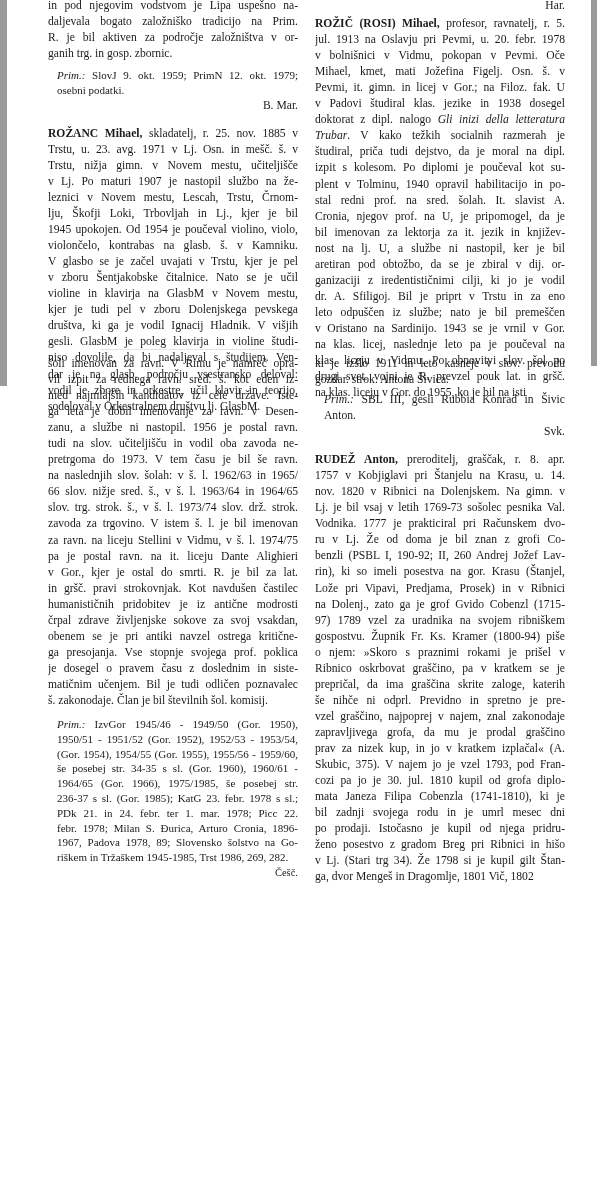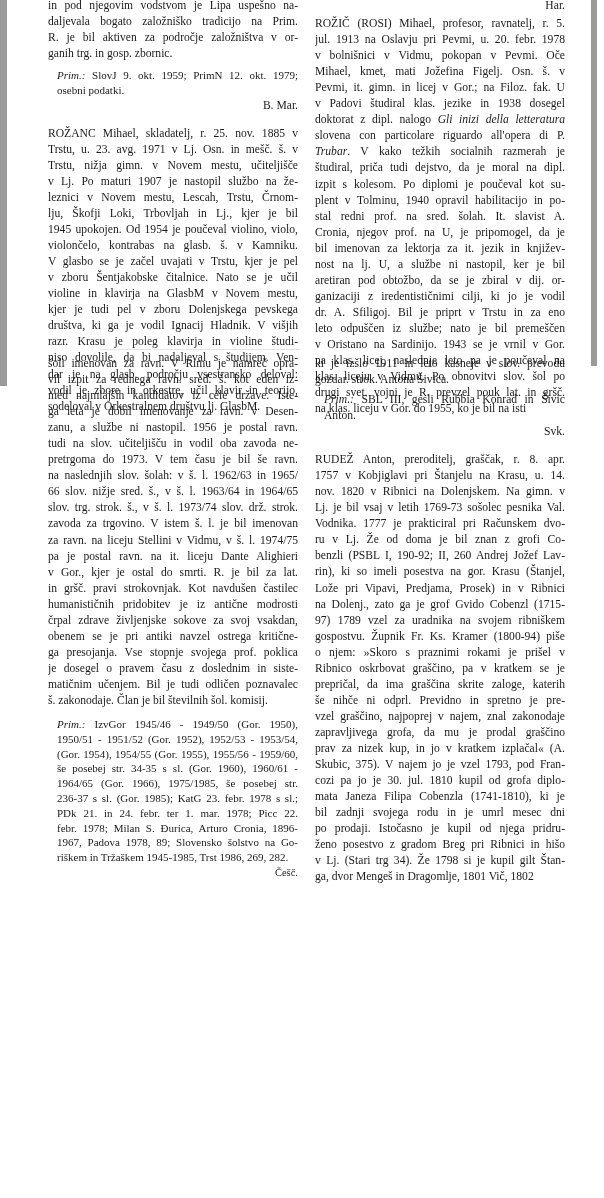--- a/index.html
+++ b/index.html
@@ -18,21 +18,21 @@
     }
     .col {
       position: absolute; width: 250px;
       font-size: 11.6px; line-height: 16.05px;
       text-align: justify; hyphens: manual;
     }
     .col p { margin: 0; text-indent: 0; }
     .col .ref { text-indent: 9px; font-size: 11px; line-height: 14.8px; margin-top: 6px; }
     .col .sig { text-align: right; margin: 0; }
     .col .entry { margin-top: 12px; }
-    .col .head { font-weight: normal; }
+    .col .head { font-weight: bold; }
     .col em { font-style: italic; }
     .col .line { display: block; text-align: justify; text-align-last: justify; white-space: nowrap; overflow: hidden; }
     .col .line.last { text-align-last: left; }
 
     #lt { left: 48px; top: -2px; }
     #rt { left: 315px; top: -2px; }
     #lb { left: 48px; top: 356px; }
     #rb { left: 315px; top: 356px; }
 
     .divider {
@@ -67,41 +67,40 @@
         <span class="line">v Lj. Po maturi 1907 je nastopil službo na že-</span>
         <span class="line">leznici v Novem mestu, Lescah, Trstu, Črnom-</span>
         <span class="line">lju, Škofji Loki, Trbovljah in Lj., kjer je bil</span>
         <span class="line">1945 upokojen. Od 1954 je poučeval violino, violo,</span>
         <span class="line">violončelo, kontrabas na glasb. š. v Kamniku.</span>
         <span class="line">V glasbo se je začel uvajati v Trstu, kjer je pel</span>
         <span class="line">v zboru Šentjakobske čitalnice. Nato se je učil</span>
         <span class="line">violine in klavirja na GlasbM v Novem mestu,</span>
         <span class="line">kjer je tudi pel v zboru Dolenjskega pevskega</span>
         <span class="line">društva, ki ga je vodil Ignacij Hladnik. V višjih</span>
-        <span class="line">razr. Krasu je poleg klavirja in violine študi-</span>
+        <span class="line">gesli. GlasbM je poleg klavirja in violine študi-</span>
         <span class="line">niso dovolile, da bi nadaljeval s študijem. Ven-</span>
         <span class="line">dar je na glasb. področju vsestransko deloval:</span>
         <span class="line">vodil je zbore in orkestre, učil klavir in teorijo,</span>
         <span class="line last">sodeloval v Orkestralnem društvu lj. GlasbM.</span>
       </div>
   </div>
 </div>
 
 <div class="col" id="rt">
   <p class="sig">Har.</p>
   <div class="entry" style="margin-top:2px">
     <div>
         <span class="line"><span class="head">ROŽIČ (ROSI) Mihael,</span> profesor, ravnatelj, r. 5.</span>
         <span class="line">jul. 1913 na Oslavju pri Pevmi, u. 20. febr. 1978</span>
         <span class="line">v bolnišnici v Vidmu, pokopan v Pevmi. Oče</span>
         <span class="line">Mihael, kmet, mati Jožefina Figelj. Osn. š. v</span>
         <span class="line">Pevmi, it. gimn. in licej v Gor.; na Filoz. fak. U</span>
         <span class="line">v Padovi študiral klas. jezike in 1938 dosegel</span>
         <span class="line">doktorat z dipl. nalogo <em>Gli inizi della letteratura</em></span>
-        <span class="line">slovena con particolare riguardo all'opera di P.</span>
         <span class="line"><em>Trubar</em>. V kako težkih socialnih razmerah je</span>
         <span class="line">študiral, priča tudi dejstvo, da je moral na dipl.</span>
         <span class="line">izpit s kolesom. Po diplomi je poučeval kot su-</span>
         <span class="line">plent v Tolminu, 1940 opravil habilitacijo in po-</span>
         <span class="line">stal redni prof. na sred. šolah. It. slavist A.</span>
         <span class="line">Cronia, njegov prof. na U, je pripomogel, da je</span>
         <span class="line">bil imenovan za lektorja za it. jezik in književ-</span>
         <span class="line">nost na lj. U, a službe ni nastopil, ker je bil</span>
         <span class="line">aretiran pod obtožbo, da se je zbiral v dij. or-</span>
         <span class="line">ganizaciji z iredentističnimi cilji, ki jo je vodil</span>

